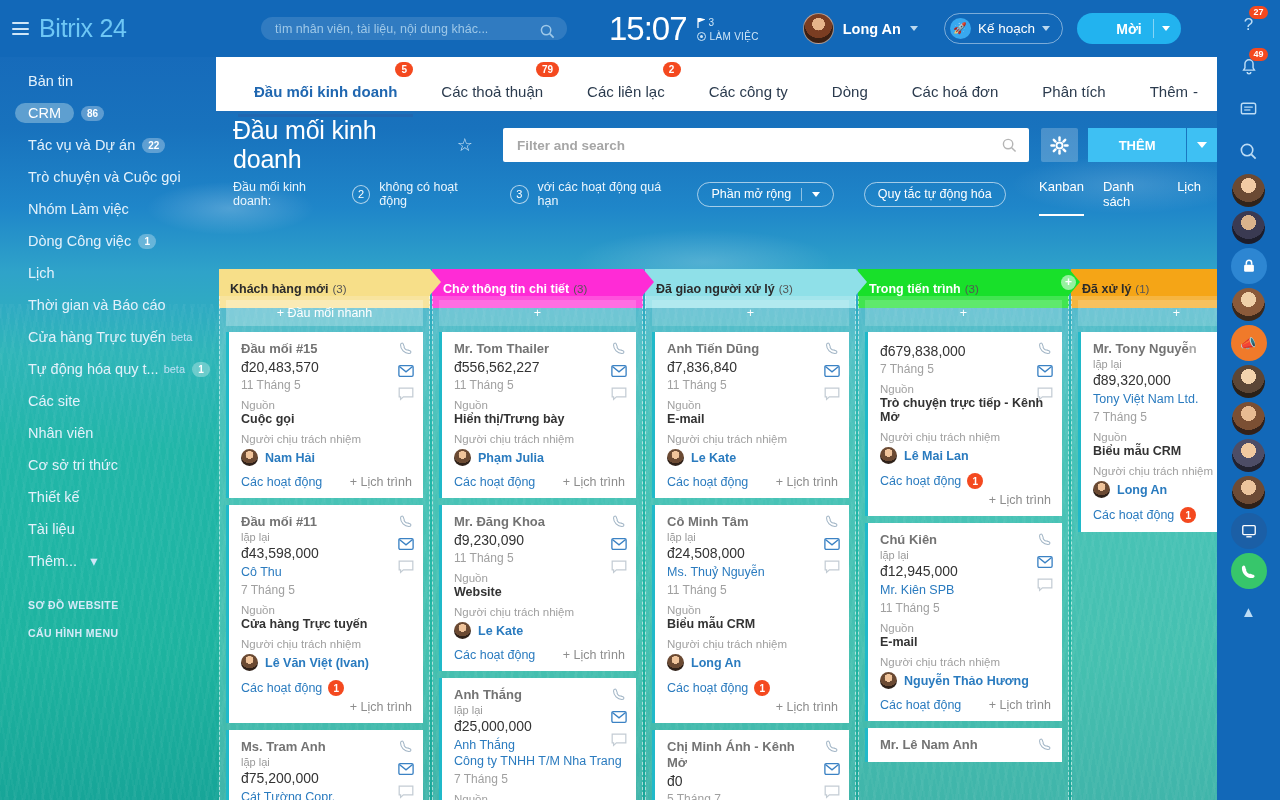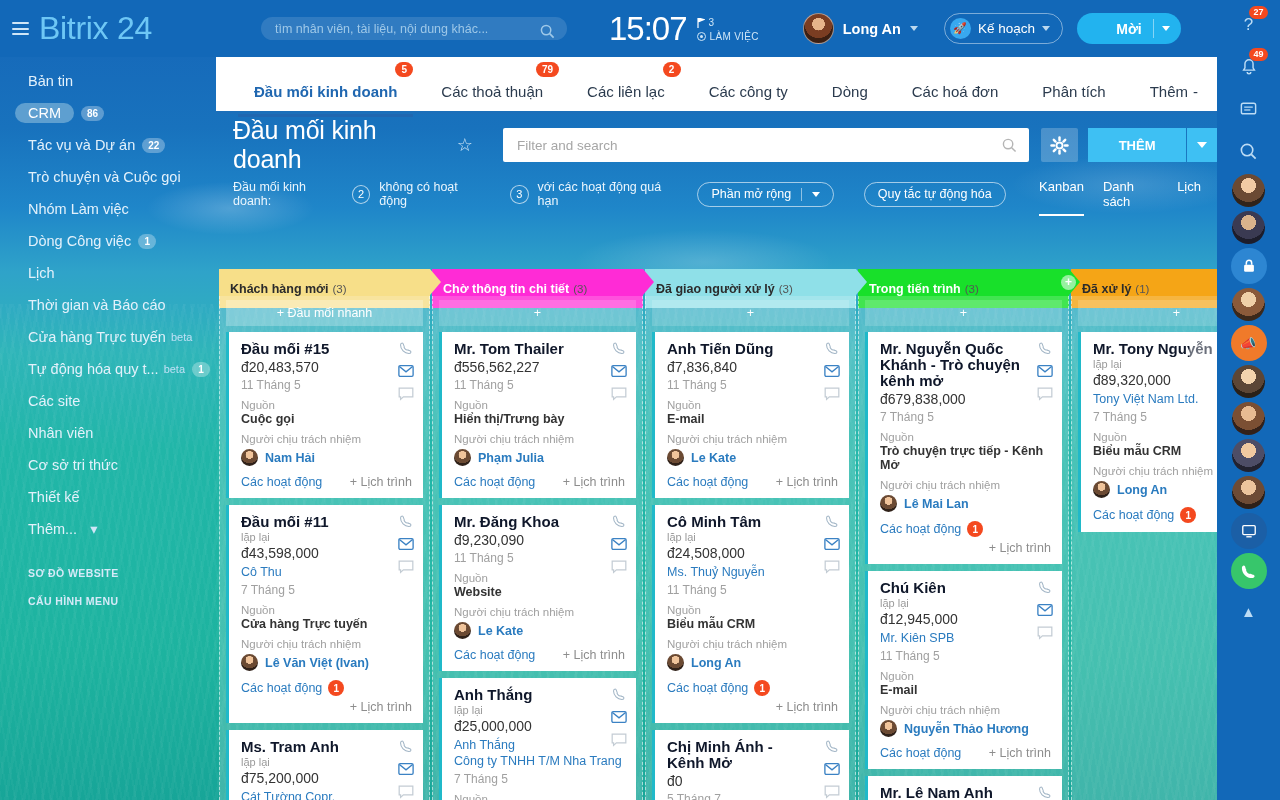--- a/index.html
+++ b/index.html
@@ -40,21 +40,21 @@
     background: #1268b8;
     z-index: 20;
     display: flex; align-items: center;
   }
   .logo-wrap { display:flex; align-items:center; gap:10px; padding-left:12px; width:216px; }
   .burger { width: 17px; height: 13px; position: relative; cursor:pointer; flex:none; }
   .burger i { position:absolute; left:0; width:17px; height:2px; background:#cfe6f7; border-radius:1px;}
   .burger i:nth-child(1){top:0}
   .burger i:nth-child(2){top:5.5px}
   .burger i:nth-child(3){top:11px}
-  .logo { font-size: 32px; font-weight: bold; color:#fff; letter-spacing:-.3px; white-space:nowrap;}
+  .logo { font-size: 25px; font-weight: bold; color:#fff; letter-spacing:-.3px; white-space:nowrap;}
   .logo span { color:#6ec7f5; font-weight: normal; }
 
   .hdr-search {
     width: 306px; height: 23px; border-radius: 15px;
     background: rgba(255,255,255,.13);
     display:flex; align-items:center; padding: 0 14px; margin-left: 45px;
     position:relative;
   }
   .hdr-search input {
     background: transparent; border:0; outline:0; color:#cfe6f7;
@@ -123,21 +123,21 @@
   #tabs-underline{position:absolute;left:0;right:0;bottom:0;height:3px;background:#1b6fba;}
 
   
   #titlerow { height:62px; display:flex; align-items:center; padding-left:17px; }
   #pagetitle { font-size:25px; color:#fff; font-weight:300; letter-spacing:-.2px;}
   .star { color:#cfe6f7; font-size:18px; margin-left:8px; }
   .filterbox {
     margin-left:30px; width:533px; height:34px; background:#fff; border-radius:2px;
     display:flex; align-items:center; padding:0 14px; position:relative;
   }
-  .filterbox input{border:0;outline:0;width:100%;font-family:inherit;font-size:13.5px;color:#333;}
+  .filterbox input{border:0;outline:0;width:100%;font-family:inherit;font-size:13.5px;color:#333;font-weight:bold;}
   .filterbox input::placeholder{color:#a6a6a6;}
   .gear-btn{ margin-left:12px; width:37px;height:34px;background:rgba(255,255,255,.22); border-radius:2px;
     display:flex;align-items:center;justify-content:center;color:#fff;font-size:17px;}
   .add-btn{ margin-left:10px; height:34px; width:100px; background:#3ec0f3; color:#fff; font-size:13px;
     font-weight:bold; display:flex;align-items:center;justify-content:center; position:relative;}
   .add-caret{ width:30px;height:34px;background:#3ec0f3;margin-left:1px;display:flex;align-items:center;justify-content:center;}
   .add-caret:before{content:"";width:0;height:0;border-left:5px solid transparent;border-right:5px solid transparent;border-top:6px solid #fff;}
 
   
   #summaryrow { height:36px; display:flex; align-items:center; padding-left:17px; color:#eaf5fd; font-size:12.5px; gap:9px;}
@@ -168,21 +168,21 @@
     height:26px; display:flex; align-items:center; justify-content:center; color:#fff;
     font-size:12.5px; gap:6px; background: rgba(255,255,255,.16); margin:4px 6px 6px;
   }
   .col-add.wide { background: rgba(255,255,255,.25); }
   .card {
     background:#fff; margin: 0 6px 7px; padding:9px 11px 9px 12px; position:relative;
     border-left:3px solid #20b9c9;
   }
   .card .icons { position:absolute; right:9px; top:9px; display:flex; flex-direction:column; gap:9px; align-items:center;}
   .ic { width:16px; height:14px; }
-  .c-title { font-size:15px; font-weight:bold; color:#0f172a; line-height:16px; padding-right:26px;}
+  .c-title { font-size:13px; font-weight:bold; color:#737373; line-height:16px; padding-right:26px;}
   .c-rep { font-size:11px; color:#9a9a9a; margin-top:1px; }
   .c-sum { font-size:14px; color:#333; margin-top:2px; }
   .c-link { font-size:12.5px; color:#2a7bbf; margin-top:3px; line-height:16px;}
   .c-date { font-size:12px; color:#a0a0a0; margin-top:3px;}
   .c-lbl { font-size:11.5px; color:#a0a0a0; margin-top:7px;}
   .c-val { font-size:12.5px; color:#333; font-weight:bold; margin-top:1px;}
   .c-person { display:flex; align-items:center; gap:7px; margin-top:4px;}
   .c-person .av { width:17px;height:17px;border-radius:50%; flex:none;
     background: radial-gradient(circle at 50% 35%, #f0c49b 0 28%, #6b4a33 29% 60%, #2f2119 61% 100%); }
   .c-person .nm { font-size:12.5px; color:#2a7bbf; font-weight:bold;}
@@ -320,20 +320,23 @@
       <div class="nav-item">
         <span class="lbl">Nhân viên</span>
       </div>
       <div class="nav-item">
         <span class="lbl">Cơ sở tri thức</span>
       </div>
       <div class="nav-item">
         <span class="lbl">Thiết kế</span>
       </div>
       <div class="nav-item">
+        <span class="lbl">Tài liệu</span>
+      </div>
+      <div class="nav-item">
         <span class="lbl">Thêm...</span>
         <span style="margin-left:6px;color:#cfe6f7">▾</span>
       </div>
     </div>
   <div style="height:14px"></div>
   <div id="navfooter">
       <div class="nav-sub">
         <span>SƠ ĐỒ WEBSITE</span>
       </div>
       <div class="nav-sub">
@@ -708,21 +711,20 @@
                 <path d="M4 2.6c2.1 0 1.4 3.2 2.6 4-.8 2.4 2.4 5.6 4.8 4.8.8 1.2 4 .5 4 2.6 0 1-1.2 2-2.6 2C7 16 2 11 2 5.2 2 3.8 3 2.6 4 2.6z" fill="none" stroke="#9fb3c4" stroke-width="1.3"></path>
               </svg>
               <svg class="ic" viewBox="0 0 18 14">
                 <rect x="1" y="1" width="16" height="12" rx="1.4" fill="none" stroke="#3b82c4" stroke-width="1.5"></rect>
                 <path d="M1.6 2 9 8 16.4 2" fill="none" stroke="#3b82c4" stroke-width="1.5"></path>
               </svg>
               <svg class="ic" viewBox="0 0 18 16">
                 <path d="M1.2 1.2h15.6v10H6l-3.2 3v-3H1.2z" fill="none" stroke="#c3ccd4" stroke-width="1.4"></path>
               </svg>
             </div>
-            <div class="c-title">Mr. Nguyễn Quốc Khánh - Trò chuyện kênh mở</div>
             <div class="c-sum">đ679,838,000</div>
             <div class="c-date">7 Tháng 5</div>
             <div class="c-lbl">Nguồn</div>
             <div class="c-val">Trò chuyện trực tiếp - Kênh Mở</div>
             <div class="c-lbl">Người chịu trách nhiệm</div>
             <div class="c-person">
               <span class="av"></span>
               <span class="nm">Lê Mai Lan</span>
             </div>
             <div class="c-foot stack">

